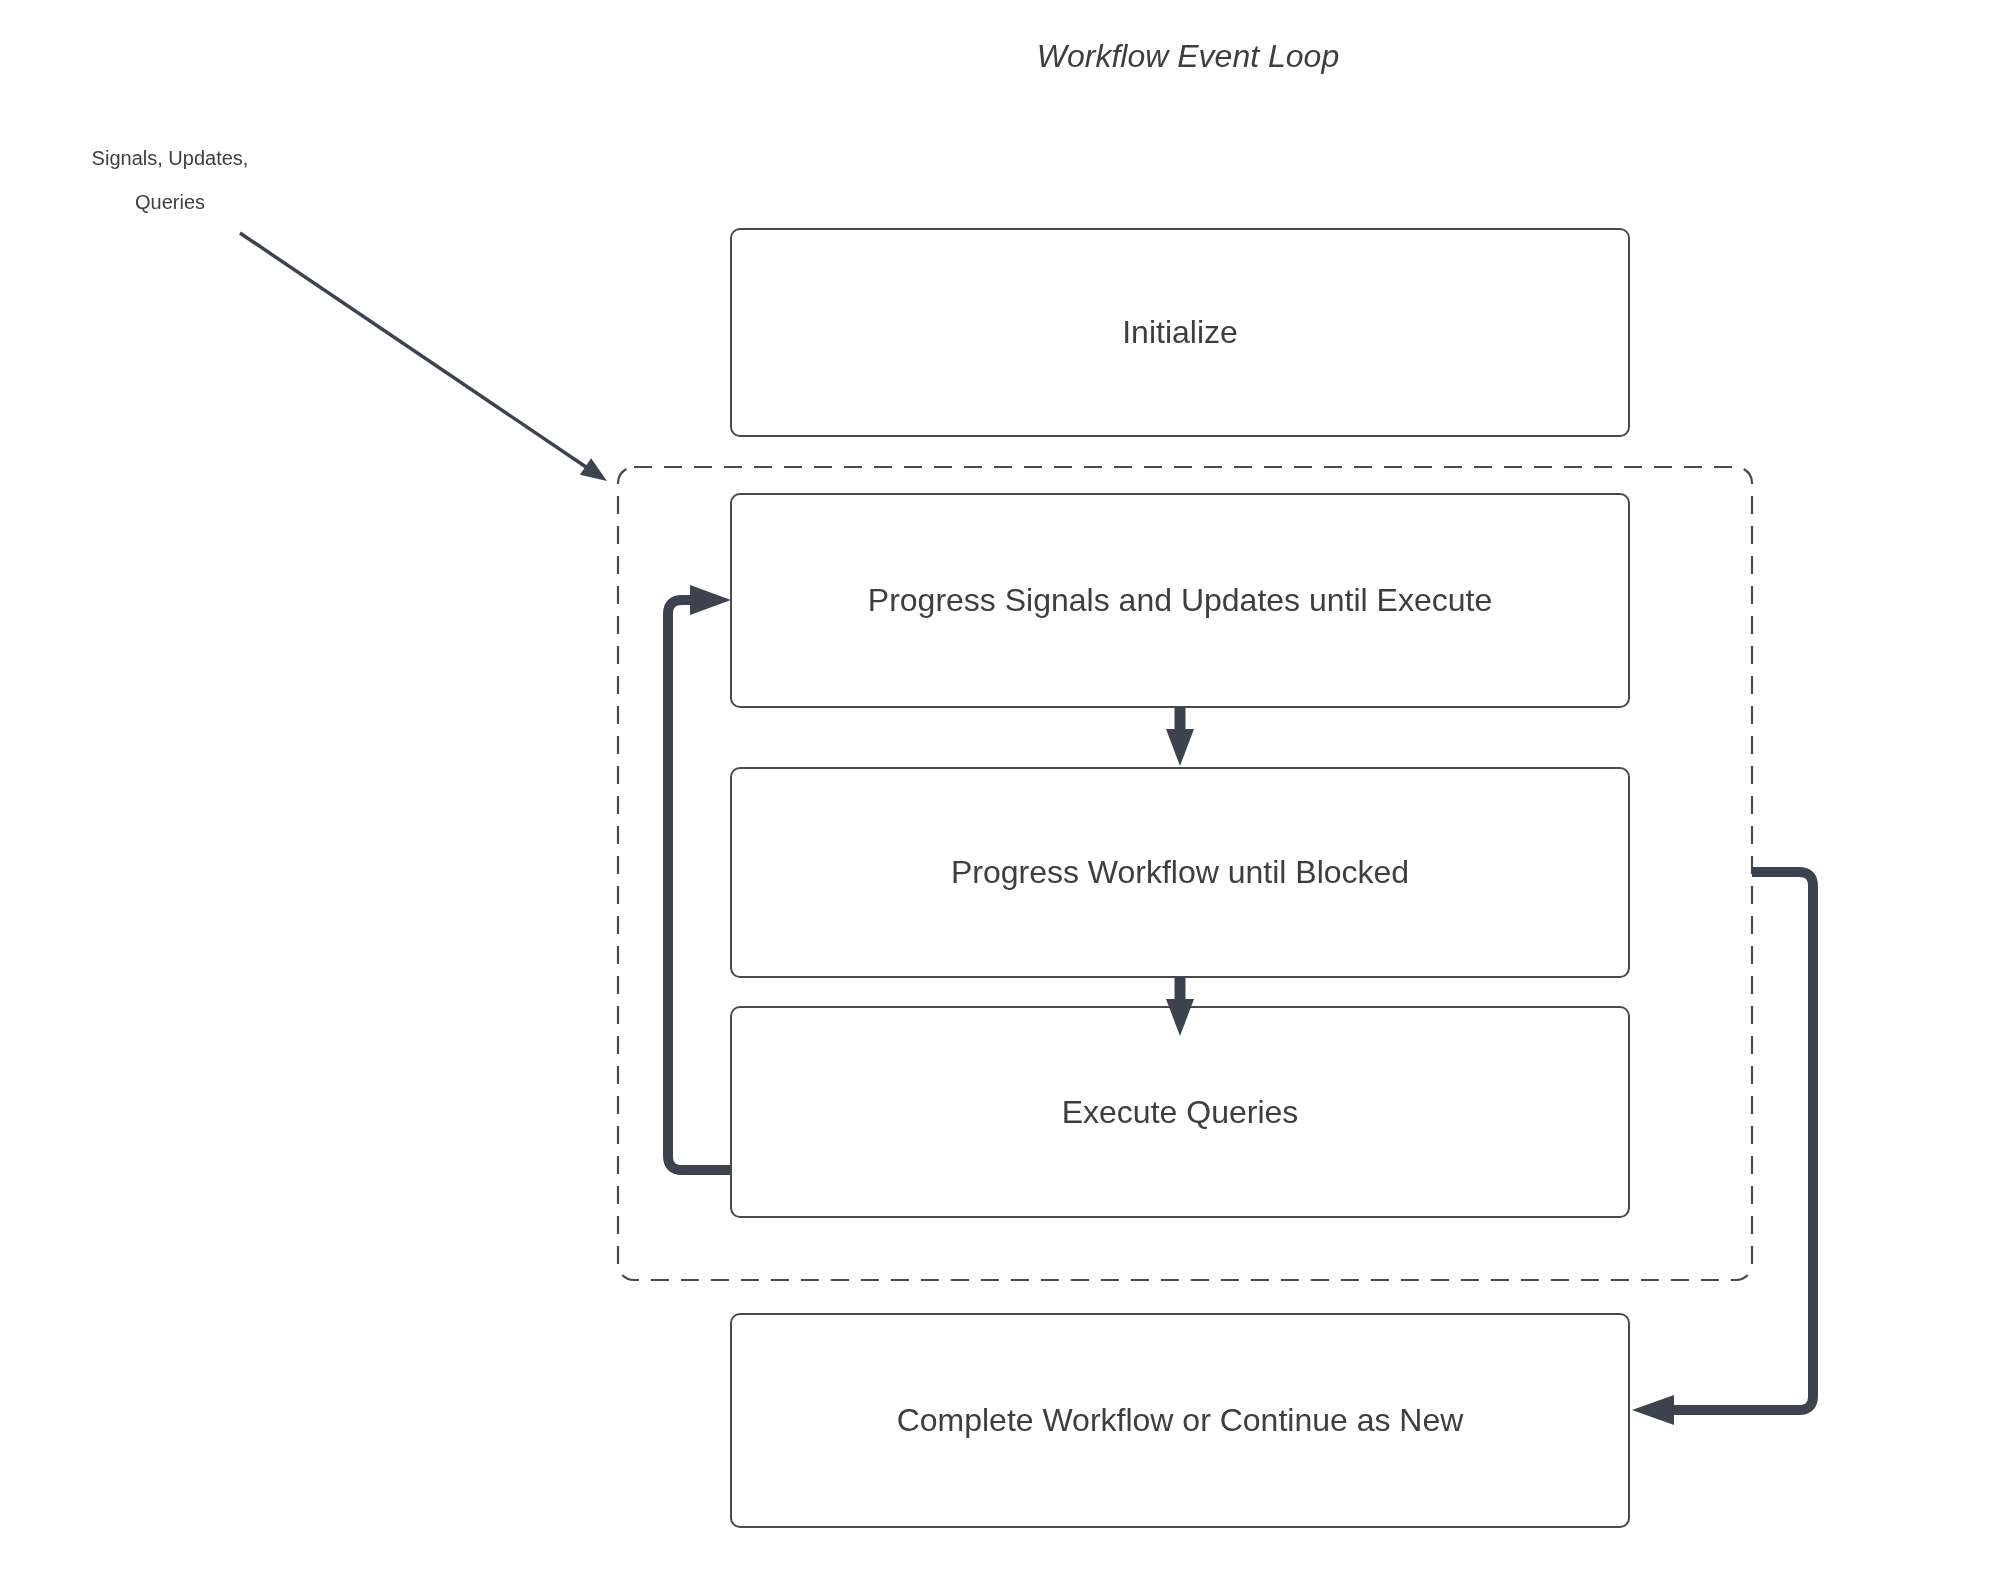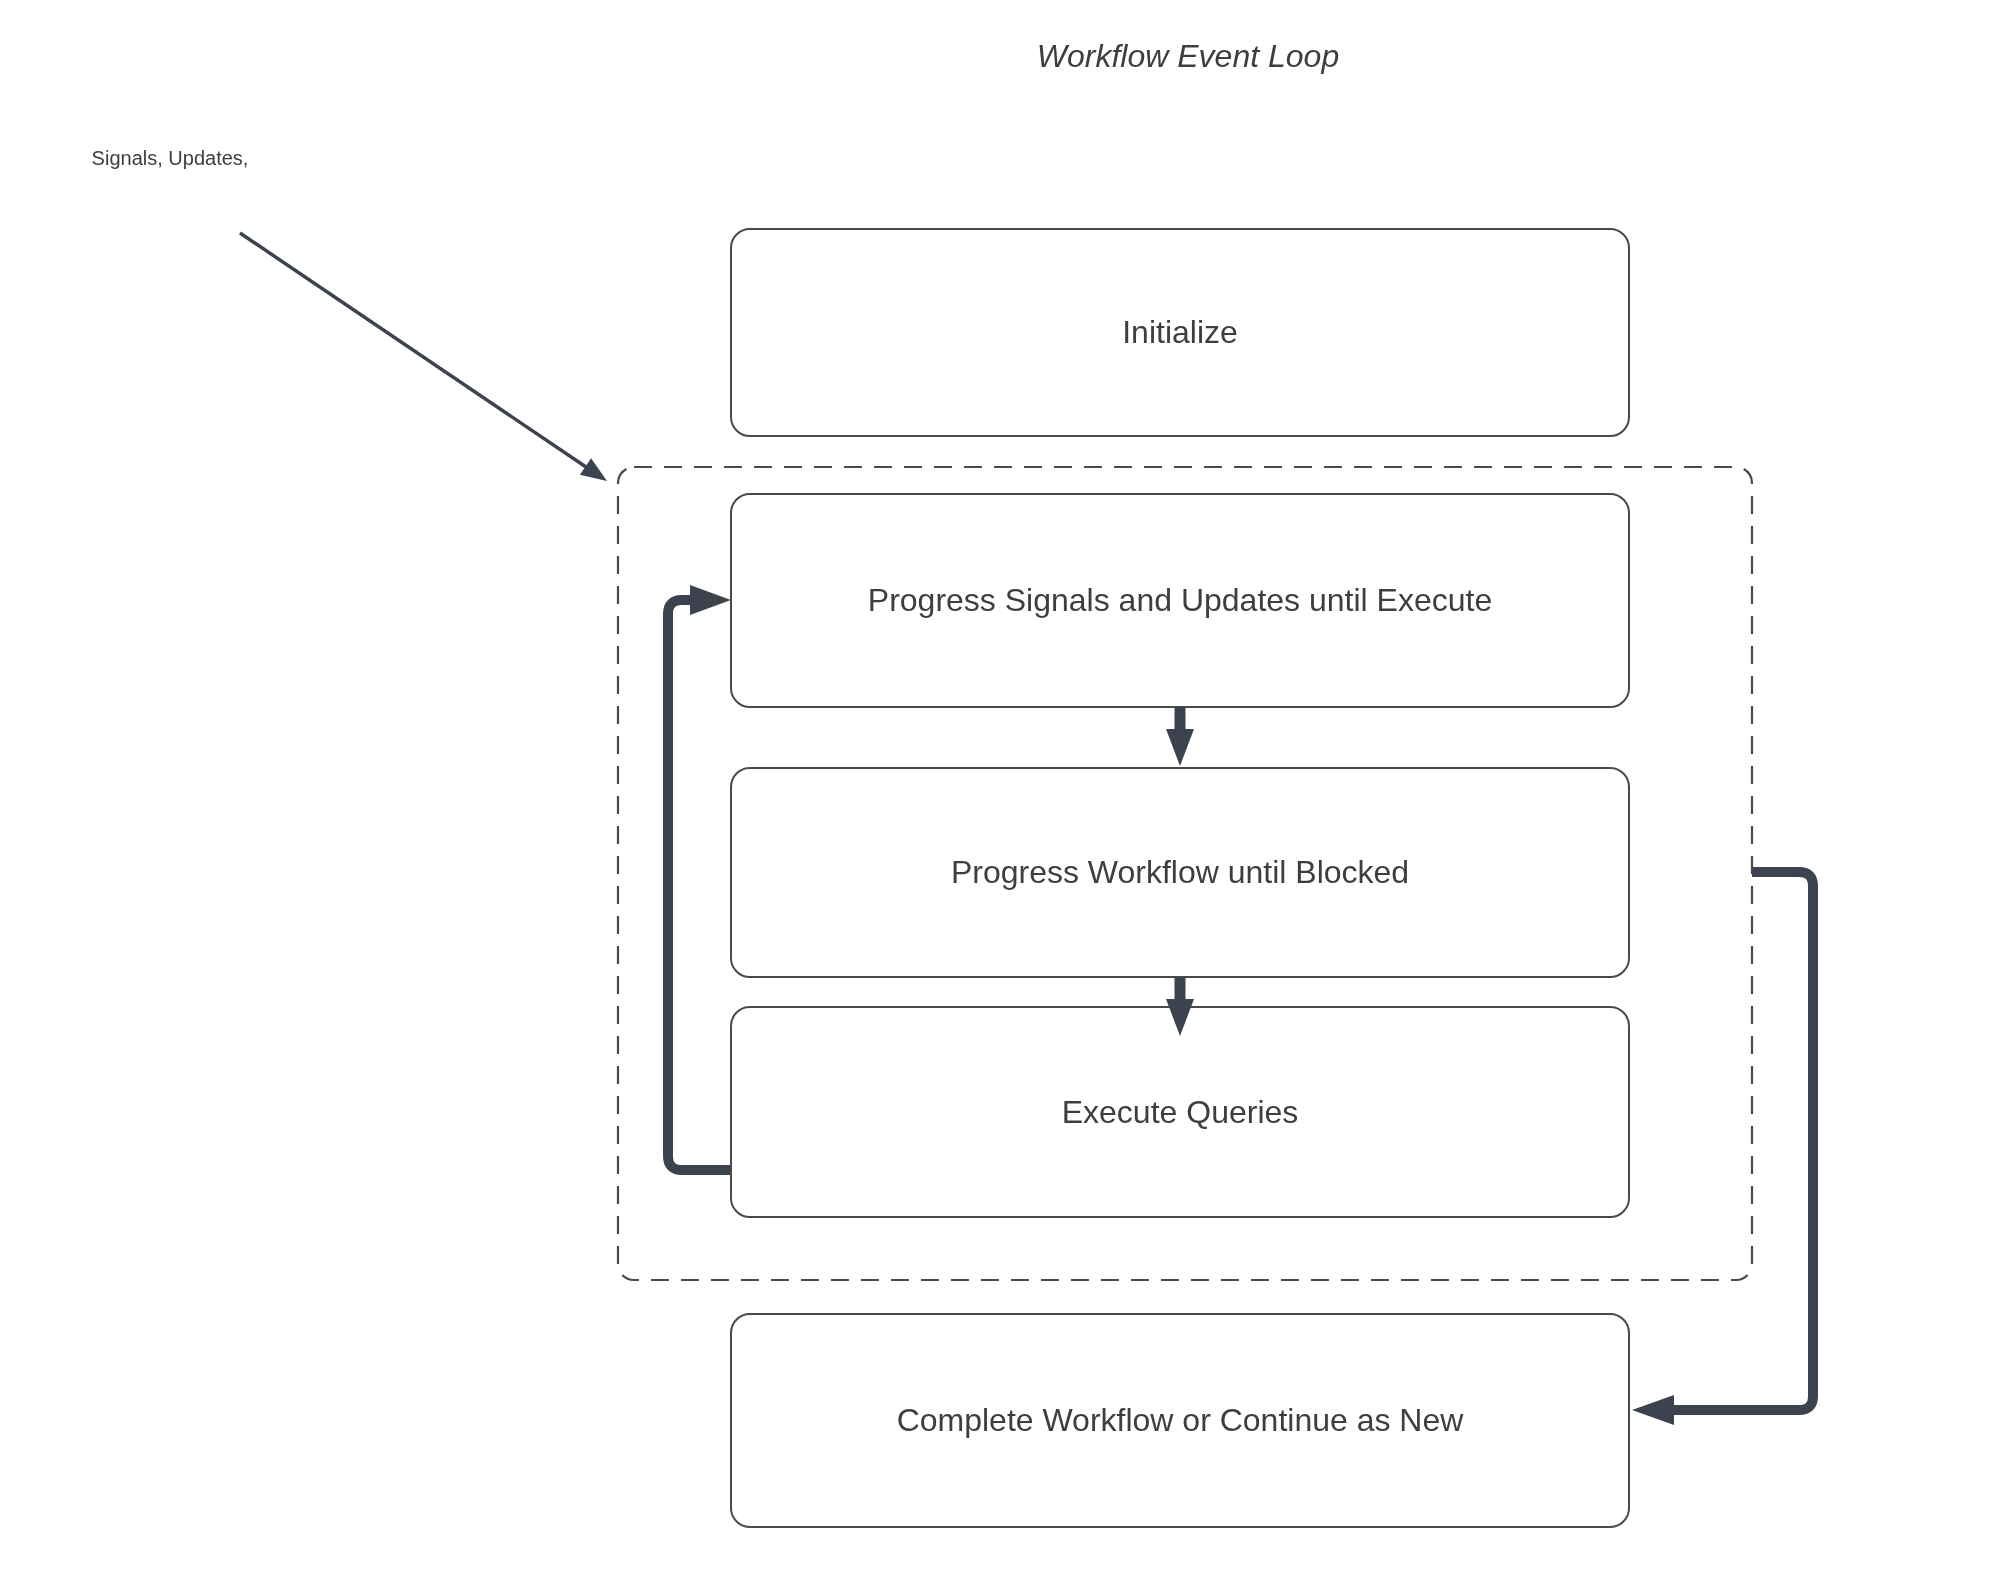--- a/index.html
+++ b/index.html
@@ -30,21 +30,21 @@
     left:20px;top:136px;width:300px;
     text-align:center;
     font-size:20px;
     line-height:44px;
     color:var(--text);
   }
   .node{
     position:absolute;
     left:730px;width:896px;
     border:2px solid var(--box-border);
-    border-radius:20px;
+    border-radius:10px;
     background:#ffffff;
     display:flex;align-items:center;justify-content:center;
     text-align:center;
     font-size:32px;
     color:var(--text);
     box-sizing:content-box;
   }
   #node-initialize{top:228px;height:205px;}
   #node-progress-signals{top:493px;height:211px;}
   #node-progress-workflow{top:767px;height:207px;}
@@ -69,20 +69,21 @@
 </style>
 </head>
 <body>
 
 <div class="canvas">
 
   <div class="title">Workflow Event Loop</div>
 
   <div class="annotation">
     <div>Signals, Updates,</div>
+    <div>Queries</div>
   </div>
 
   <div class="node" id="node-initialize">
     <span>Initialize</span>
   </div>
 
   <div class="node" id="node-progress-signals">
     <span>Progress Signals and Updates until Execute</span>
   </div>
 

